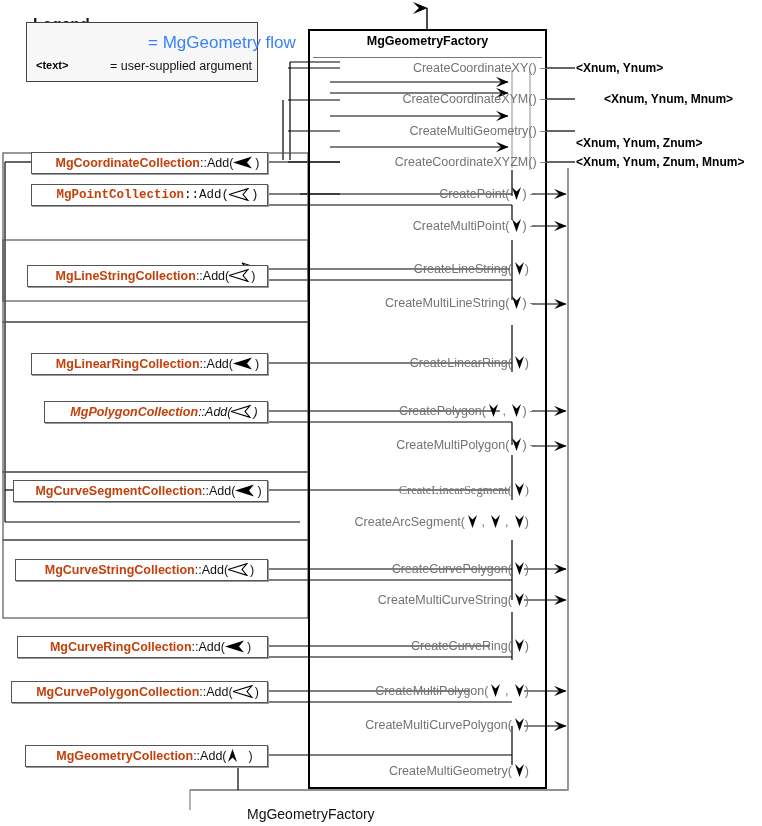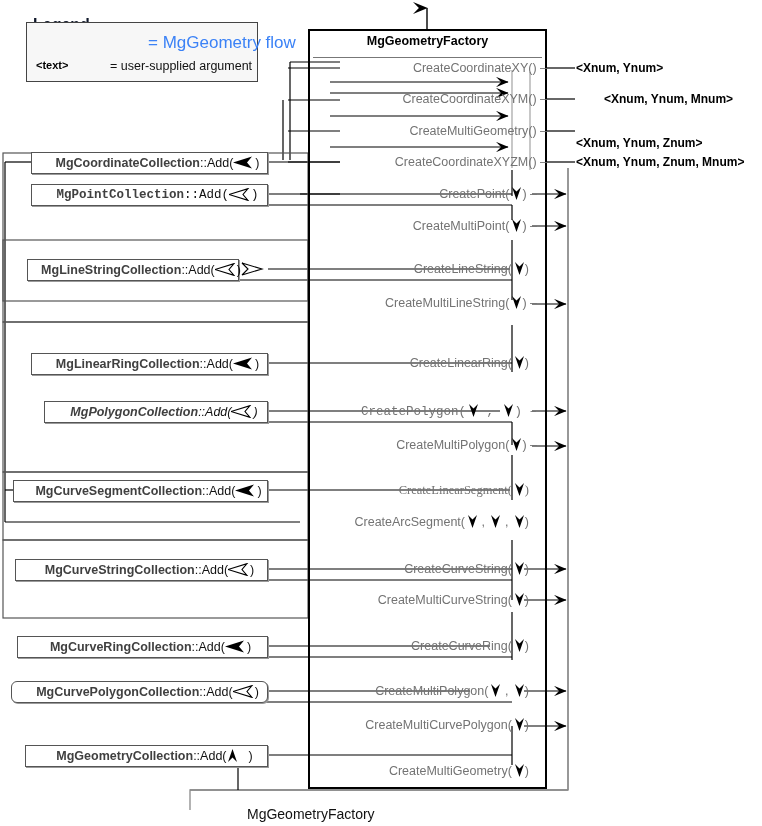--- a/index.html
+++ b/index.html
@@ -25,21 +25,21 @@
   
   .method{position:absolute;font-size:12.5px;color:#737373;white-space:nowrap;
           text-align:right;}
   .method .argA{display:inline-block;width:13px;}
 
   
   .coll{position:absolute;height:22px;border:1px solid #555;box-sizing:border-box;
         background:#fff;display:flex;align-items:center;justify-content:center;
         font-size:12.5px;color:#111;white-space:nowrap;
         box-shadow:1px 1px 0 #9a9a9a;}
-  .coll b{font-weight:bold;color:#404040;margin-left:16px;}
+  .coll b{font-weight:bold;color:#c2410c;margin-left:16px;}
   .coll .tail{color:#111;}
 
   
   .argtext{position:absolute;font-size:12px;font-weight:bold;color:#000;white-space:nowrap;}
 
   
   .caption{position:absolute;left:247px;top:806px;font-size:14px;color:#111;}
 </style>
 </head>
 <body>
@@ -193,39 +193,39 @@
           </svg></span><span>)</span><span> –</span></div>
       <div class="method" style="top: 262px; left: 315px; width: 214px;"><span>CreateLineString(</span><span class="argA"><svg width="11" height="14" style="vertical-align:-3px">
             <path d="M1,0 L5.5,13 L10,0 L5.5,4.5 Z" fill="#000"></path>
           </svg></span><span>)</span></div>
       <div class="method" style="top: 296px; left: 315px; width: 222px;"><span>CreateMultiLineString(</span><span class="argA"><svg width="11" height="14" style="vertical-align:-3px">
             <path d="M1,0 L5.5,13 L10,0 L5.5,4.5 Z" fill="#000"></path>
           </svg></span><span>)</span><span> –</span></div>
       <div class="method" style="top: 356px; left: 315px; width: 214px;"><span>CreateLinearRing(</span><span class="argA"><svg width="11" height="14" style="vertical-align:-3px">
             <path d="M1,0 L5.5,13 L10,0 L5.5,4.5 Z" fill="#000"></path>
           </svg></span><span>)</span></div>
-      <div class="method" style="top: 404px; left: 315px; width: 222px; font-family: Liberation Mono, monospace;"><span>CreatePolygon(</span><span class="argA"><svg width="11" height="14" style="vertical-align:-3px">
+      <div class="method" style="top: 404px; left: 315px; width: 222px;"><span>CreatePolygon(</span><span class="argA"><svg width="11" height="14" style="vertical-align:-3px">
             <path d="M1,0 L5.5,13 L10,0 L5.5,4.5 Z" fill="#000"></path>
           </svg></span> , <span class="argA"><svg width="11" height="14" style="vertical-align:-3px">
             <path d="M1,0 L5.5,13 L10,0 L5.5,4.5 Z" fill="#000"></path>
           </svg></span><span>)</span><span> –</span></div>
       <div class="method" style="top: 438px; left: 315px; width: 222px;"><span>CreateMultiPolygon(</span><span class="argA"><svg width="11" height="14" style="vertical-align:-3px">
             <path d="M1,0 L5.5,13 L10,0 L5.5,4.5 Z" fill="#000"></path>
           </svg></span><span>)</span><span> –</span></div>
       <div class="method" style="top: 483px; left: 315px; width: 214px; font-family: Liberation Serif, serif;"><span>CreateLinearSegment(</span><span class="argA"><svg width="11" height="14" style="vertical-align:-3px">
             <path d="M1,0 L5.5,13 L10,0 L5.5,4.5 Z" fill="#000"></path>
           </svg></span><span>)</span></div>
       <div class="method" style="top: 515px; left: 315px; width: 214px;"><span>CreateArcSegment(</span><span class="argA"><svg width="11" height="14" style="vertical-align:-3px">
             <path d="M1,0 L5.5,13 L10,0 L5.5,4.5 Z" fill="#000"></path>
           </svg></span> , <span class="argA"><svg width="11" height="14" style="vertical-align:-3px">
             <path d="M1,0 L5.5,13 L10,0 L5.5,4.5 Z" fill="#000"></path>
           </svg></span> , <span class="argA"><svg width="11" height="14" style="vertical-align:-3px">
             <path d="M1,0 L5.5,13 L10,0 L5.5,4.5 Z" fill="#000"></path>
           </svg></span><span>)</span></div>
-      <div class="method" style="top: 562px; left: 315px; width: 214px;"><span>CreateCurveString(</span><span class="argA"><svg width="11" height="14" style="vertical-align:-3px">
+      <div class="method" style="top: 562px; left: 315px; width: 214px;"><span>CreateCurvePolygon(</span><span class="argA"><svg width="11" height="14" style="vertical-align:-3px">
             <path d="M1,0 L5.5,13 L10,0 L5.5,4.5 Z" fill="#000"></path>
           </svg></span><span>)</span></div>
       <div class="method" style="top: 593px; left: 315px; width: 214px;"><span>CreateMultiCurveString(</span><span class="argA"><svg width="11" height="14" style="vertical-align:-3px">
             <path d="M1,0 L5.5,13 L10,0 L5.5,4.5 Z" fill="#000"></path>
           </svg></span><span>)</span></div>
       <div class="method" style="top: 639px; left: 315px; width: 214px;"><span>CreateCurveRing(</span><span class="argA"><svg width="11" height="14" style="vertical-align:-3px">
             <path d="M1,0 L5.5,13 L10,0 L5.5,4.5 Z" fill="#000"></path>
           </svg></span><span>)</span></div>
       <div class="method" style="top: 684px; left: 315px; width: 214px;"><span>CreateMultiPolygon(</span><span class="argA"><svg width="11" height="14" style="vertical-align:-3px">
             <path d="M1,0 L5.5,13 L10,0 L5.5,4.5 Z" fill="#000"></path>
@@ -250,21 +250,21 @@
         <span class="tail">)</span>
       </div>
       <div class="coll" style="left: 31px; top: 184px; width: 237px; font-family: Liberation Mono, monospace;">
         <b>MgPointCollection</b>
         <span>::Add(</span>
         <span style="display: inline-block; width: 22px;"><svg width="22" height="13" style="vertical-align:-2px">
             <path d="M0,6.5 L19,0.6 L14,6.5 L19,12.4 Z" fill="none" stroke="#000" stroke-width="1.1"></path>
           </svg></span>
         <span class="tail">)</span>
       </div>
-      <div class="coll" style="left: 27px; top: 259px; width: 212px;">
+      <div class="coll" style="left: 27px; top: 265px; width: 241px;">
         <b>MgLineStringCollection</b>
         <span>::Add(</span>
         <span style="display: inline-block; width: 22px;"><svg width="22" height="13" style="vertical-align:-2px">
             <path d="M0,6.5 L19,0.6 L14,6.5 L19,12.4 Z" fill="none" stroke="#000" stroke-width="1.1"></path>
           </svg></span>
         <span class="tail">)</span>
       </div>
       <div class="coll" style="left: 31px; top: 353px; width: 237px;">
         <b>MgLinearRingCollection</b>
         <span>::Add(</span>
@@ -298,21 +298,21 @@
         <span class="tail">)</span>
       </div>
       <div class="coll" style="left: 17px; top: 636px; width: 251px;">
         <b>MgCurveRingCollection</b>
         <span>::Add(</span>
         <span style="display: inline-block; width: 22px;"><svg width="22" height="13" style="vertical-align:-2px">
             <path d="M0,6.5 L19,0.6 L14,6.5 L19,12.4 Z" fill="#000"></path>
           </svg></span>
         <span class="tail">)</span>
       </div>
-      <div class="coll" style="left: 11px; top: 681px; width: 257px; border-radius: 6px;">
+      <div class="coll" style="left: 11px; top: 681px; width: 257px;">
         <b>MgCurvePolygonCollection</b>
         <span>::Add(</span>
         <span style="display: inline-block; width: 22px;"><svg width="22" height="13" style="vertical-align:-2px">
             <path d="M0,6.5 L19,0.6 L14,6.5 L19,12.4 Z" fill="none" stroke="#000" stroke-width="1.1"></path>
           </svg></span>
         <span class="tail">)</span>
       </div>
       <div class="coll" style="left: 25px; top: 745px; width: 243px;">
         <b>MgGeometryCollection</b>
         <span>::Add(</span>

